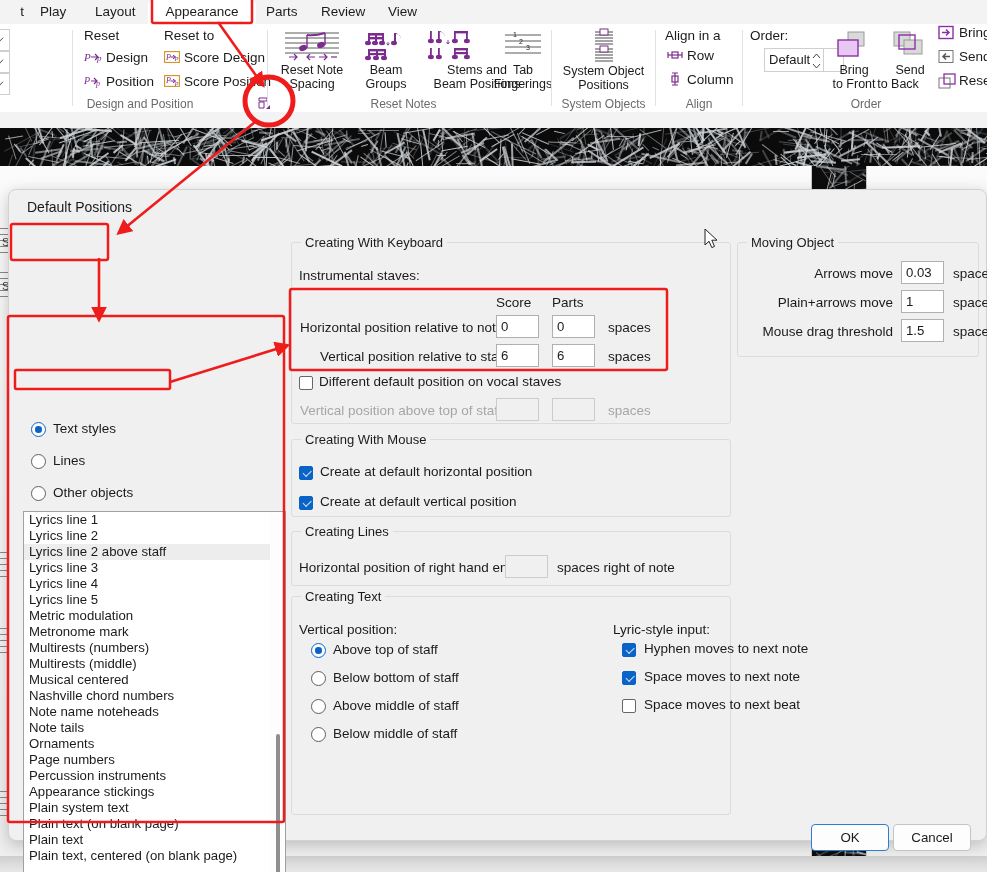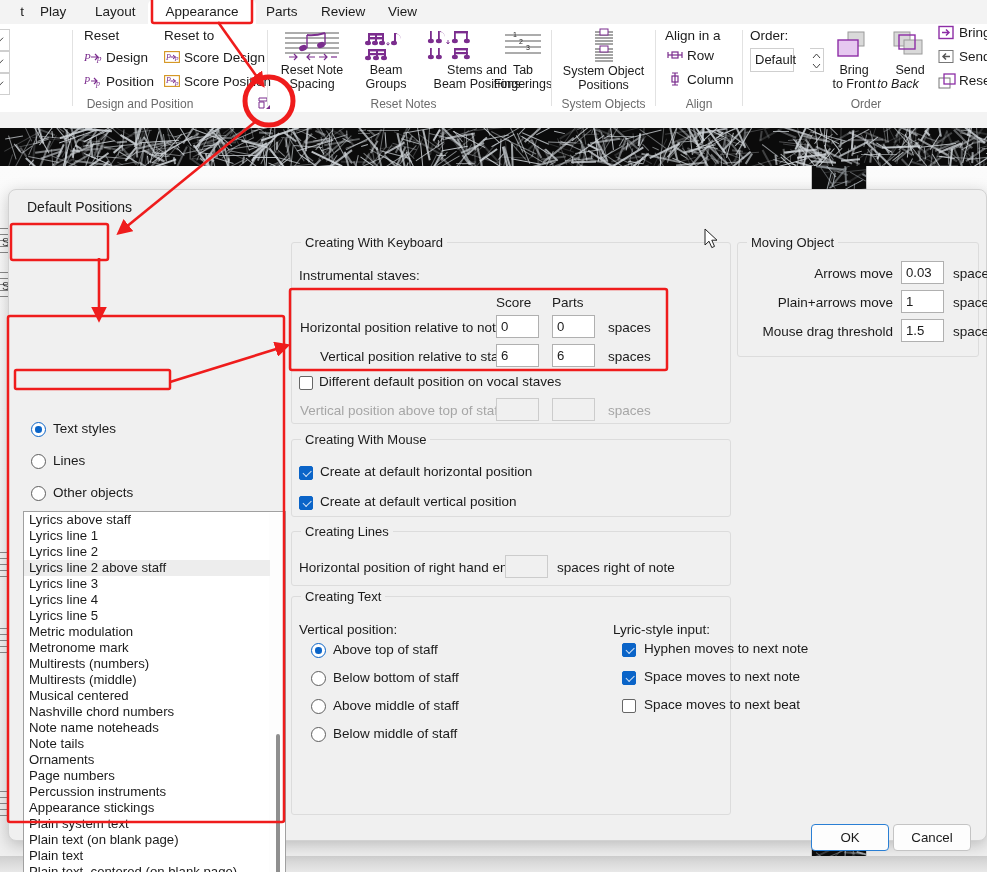--- a/index.html
+++ b/index.html
@@ -314,21 +314,21 @@
         <path d="M5 1 h6 M5 13 h6" stroke="#7b2d8e" stroke-width="1.2"></path>
       </svg>
       <div class="rbtn-txt" style="left:28px;top:48px;">Column</div>
       <div class="rgroup-label" style="left:0px;width:80px;">Align</div>
     </div>
 
     <div class="rgroup-sep" style="left:742px;"></div>
 
     <div class="rgroup" style="left:746px;width:241px;">
       <div class="rbtn-txt" style="left:4px;top:4px;">Order:</div>
-      <div class="combo" style="left:4px;top:24px;width:44px;height:24px;">
+      <div class="combo" style="left:18px;top:24px;width:80px;height:24px;">
         <span class="ctext" style="top:3px;">Default</span>
       </div>
       <div style="position:absolute;left:64px;top:24px;width:14px;height:24px;background:#fff;border:1px solid #cfcfcf;border-left:none;">
         <svg style="position:absolute;left:2px;top:2px;width:9px;height:20px;" viewBox="0 0 9 20">
           <path d="M1 7 L4.5 3 L8 7" fill="none" stroke="#444" stroke-width="1"></path>
           <path d="M1 13 L4.5 17 L8 13" fill="none" stroke="#444" stroke-width="1"></path>
         </svg>
       </div>
 
       <svg class="gicon" style="left:88px;top:6px;width:38px;height:30px;" viewBox="0 0 38 30">
@@ -337,21 +337,21 @@
       </svg>
       <div class="rbig" style="left:80px;top:40px;width:56px;">Bring</div>
       <div class="rbig" style="left:80px;top:54px;width:56px;">to Front</div>
 
       <svg class="gicon" style="left:144px;top:6px;width:38px;height:30px;" viewBox="0 0 38 30">
         <rect x="4" y="2" width="16" height="14" fill="#d9d9d9" stroke="#9a9a9a"></rect>
         <rect x="14" y="10" width="18" height="14" fill="#d9d9d9" stroke="#9a9a9a"></rect>
         <rect x="9" y="5" width="16" height="14" fill="none" stroke="#8d2ea6" stroke-width="1.4"></rect>
       </svg>
       <div class="rbig" style="left:140px;top:40px;width:48px;">Send</div>
-      <div class="rbig" style="left:128px;top:54px;width:48px;font-style:italic;">to Back</div>
+      <div class="rbig" style="left:128px;top:54px;width:48px;">to Back</div>
 
       <svg class="gicon" style="left:192px;top:1px;width:17px;height:15px;" viewBox="0 0 17 15">
         <rect x="1" y="1.5" width="14" height="12" fill="none" stroke="#8d2ea6" stroke-width="1.4"></rect>
         <path d="M4 7.5 h7 M8 4.5 l3 3 l-3 3" stroke="#8d2ea6" stroke-width="1.5" fill="none"></path>
       </svg>
       <div class="rbtn-txt" style="left:213px;top:1px;">Bring For</div>
 
       <svg class="gicon" style="left:192px;top:25px;width:17px;height:15px;" viewBox="0 0 17 15">
         <rect x="1" y="1.5" width="14" height="12" fill="none" stroke="#777"></rect>
         <path d="M12 7.5 h-7 M8 4.5 l-3 3 l3 3" stroke="#555" stroke-width="1.5" fill="none"></path>
@@ -1791,21 +1791,20 @@
   <div class="radio" style="left:22px;top:264px;"></div>
   <div class="rlabel" style="left:44px;top:263px;">Lines</div>
 
   <div class="radio" style="left:22px;top:296px;"></div>
   <div class="rlabel" style="left:44px;top:295px;">Other objects</div>
 
   <div id="listbox">
     <div id="lb-track"></div>
     <div id="lb-thumb"></div>
     <div id="list-inner">
-        <div class="litem">Lyrics above staff</div>
         <div class="litem">Lyrics line 1</div>
         <div class="litem">Lyrics line 2</div>
         <div class="litem sel">Lyrics line 2 above staff</div>
         <div class="litem">Lyrics line 3</div>
         <div class="litem">Lyrics line 4</div>
         <div class="litem">Lyrics line 5</div>
         <div class="litem">Metric modulation</div>
         <div class="litem">Metronome mark</div>
         <div class="litem">Multirests (numbers)</div>
         <div class="litem">Multirests (middle)</div>

